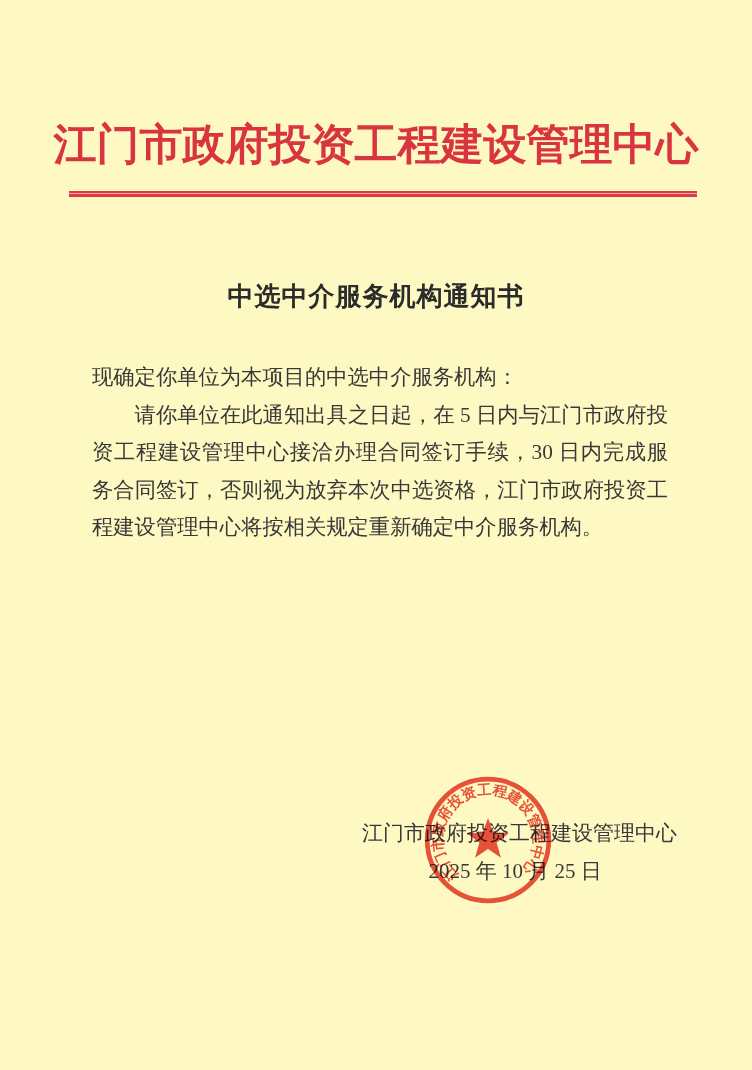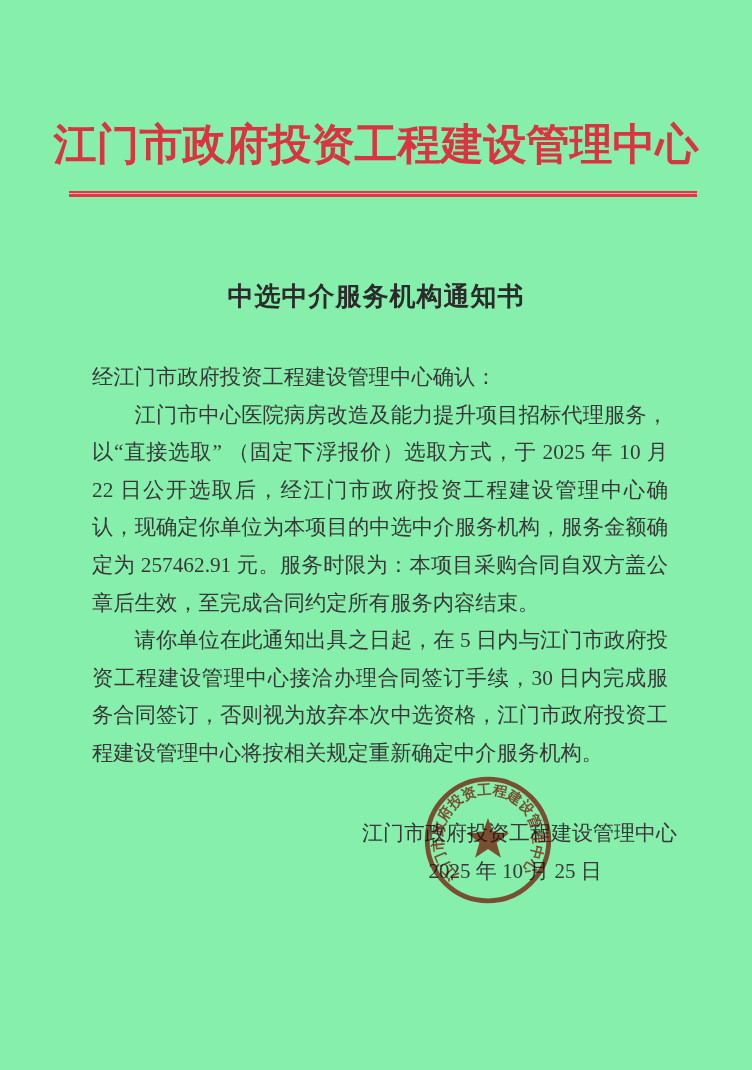--- a/index.html
+++ b/index.html
@@ -5,21 +5,21 @@
   html, body {
     margin: 0;
     padding: 0;
     background: #ffffff;
   }
   .page {
     position: relative;
     width: 752px;
     height: 1070px;
     margin: 0 auto;
-    background: #86efac;
+    background: #fef9c3;
     overflow: hidden;
     font-family: "Liberation Serif", serif;
   }
   .org-title {
     position: absolute;
     top: 116px;
     left: 0;
     width: 100%;
     text-align: center;
     font-size: 43px;
@@ -95,22 +95,21 @@
 
 <div class="page">
 
   <div class="org-title">江门市政府投资工程建设管理中心</div>
 
   <div class="header-divider"></div>
 
   <div class="doc-title">中选中介服务机构通知书</div>
 
   <div class="body-block">
-    <p>经江门市政府投资工程建设管理中心确认：</p>
-    <p class="indent">江门市中心医院病房改造及能力提升项目招标代理服务，以“直接选取” （固定下浮报价）选取方式，于 2025 年 10 月 22 日公开选取后，经江门市政府投资工程建设管理中心确认，现确定你单位为本项目的中选中介服务机构，服务金额确定为 257462.91 元。服务时限为：本项目采购合同自双方盖公章后生效，至完成合同约定所有服务内容结束。</p>
+    <p>现确定你单位为本项目的中选中介服务机构：</p>
     <p class="indent">请你单位在此通知出具之日起，在 5 日内与江门市政府投资工程建设管理中心接洽办理合同签订手续，30 日内完成服务合同签订，否则视为放弃本次中选资格，江门市政府投资工程建设管理中心将按相关规定重新确定中介服务机构。</p>
   </div>
 
   <div class="signature-block">
     <div>江门市政府投资工程建设管理中心</div>
     <div>2025 年 10 月 25 日</div>
   </div>
 
   <svg class="seal" viewBox="0 0 140 140" aria-hidden="true">
     <circle cx="70" cy="70" r="63.5" fill="none" stroke="#e5473b" stroke-width="5"></circle>

